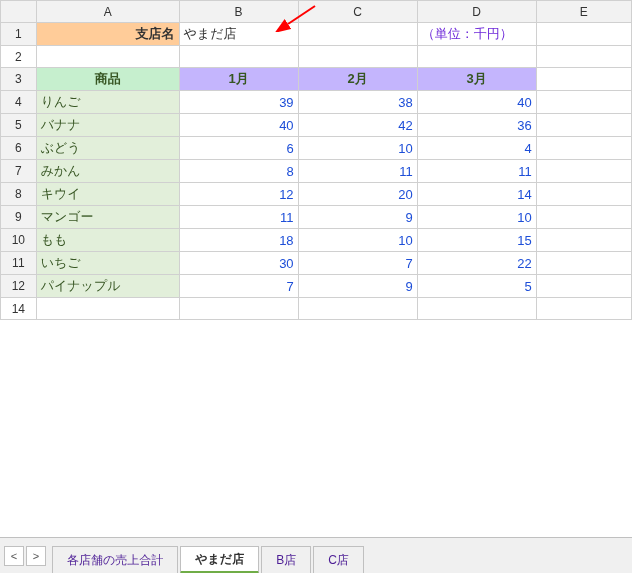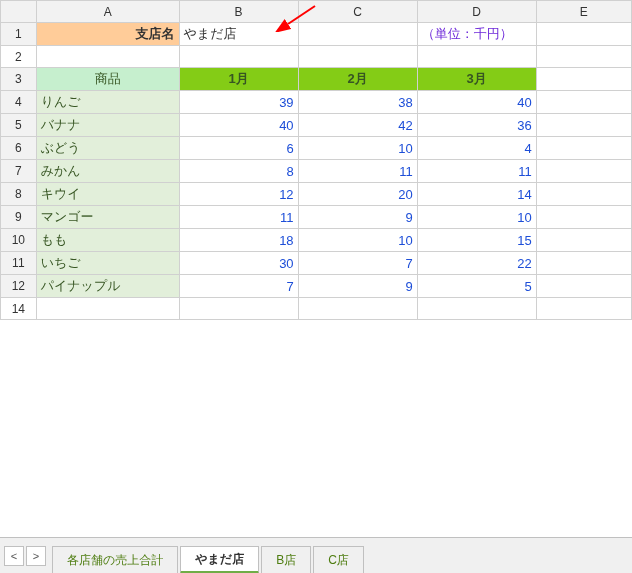--- a/index.html
+++ b/index.html
@@ -61,24 +61,24 @@
     .col-b   { width: 100px; }
     .col-c   { width: 100px; }
     .col-d   { width: 100px; }
     .col-e   { width: 80px; }
 
     
     .cell-header-product {
       background: #c6efce;
       color: #375623;
       text-align: center;
-      font-weight: normal;
+      font-weight: bold;
     }
     .cell-header-month {
-      background: #84cc16;
+      background: #c4b5fd;
       color: #375623;
       text-align: center;
       font-weight: bold;
     }
 
     
     .cell-product {
       background: #e2efda;
       color: #375623;
       text-align: left;
@@ -169,21 +169,21 @@
     .tab-item {
       height: 28px;
       padding: 0 14px;
       border: 1px solid #c0c0c0;
       border-bottom: none;
       background: #f0f0f0;
       display: flex;
       align-items: center;
       cursor: pointer;
       font-size: 12px;
-      color: #4d7c0f;
+      color: #4c1d95;
       position: relative;
       bottom: -1px;
     }
 
     .tab-item.active {
       background: #fff;
       border-bottom: 3px solid #70ad47;
       z-index: 2;
       color: #333;
       font-weight: bold;

